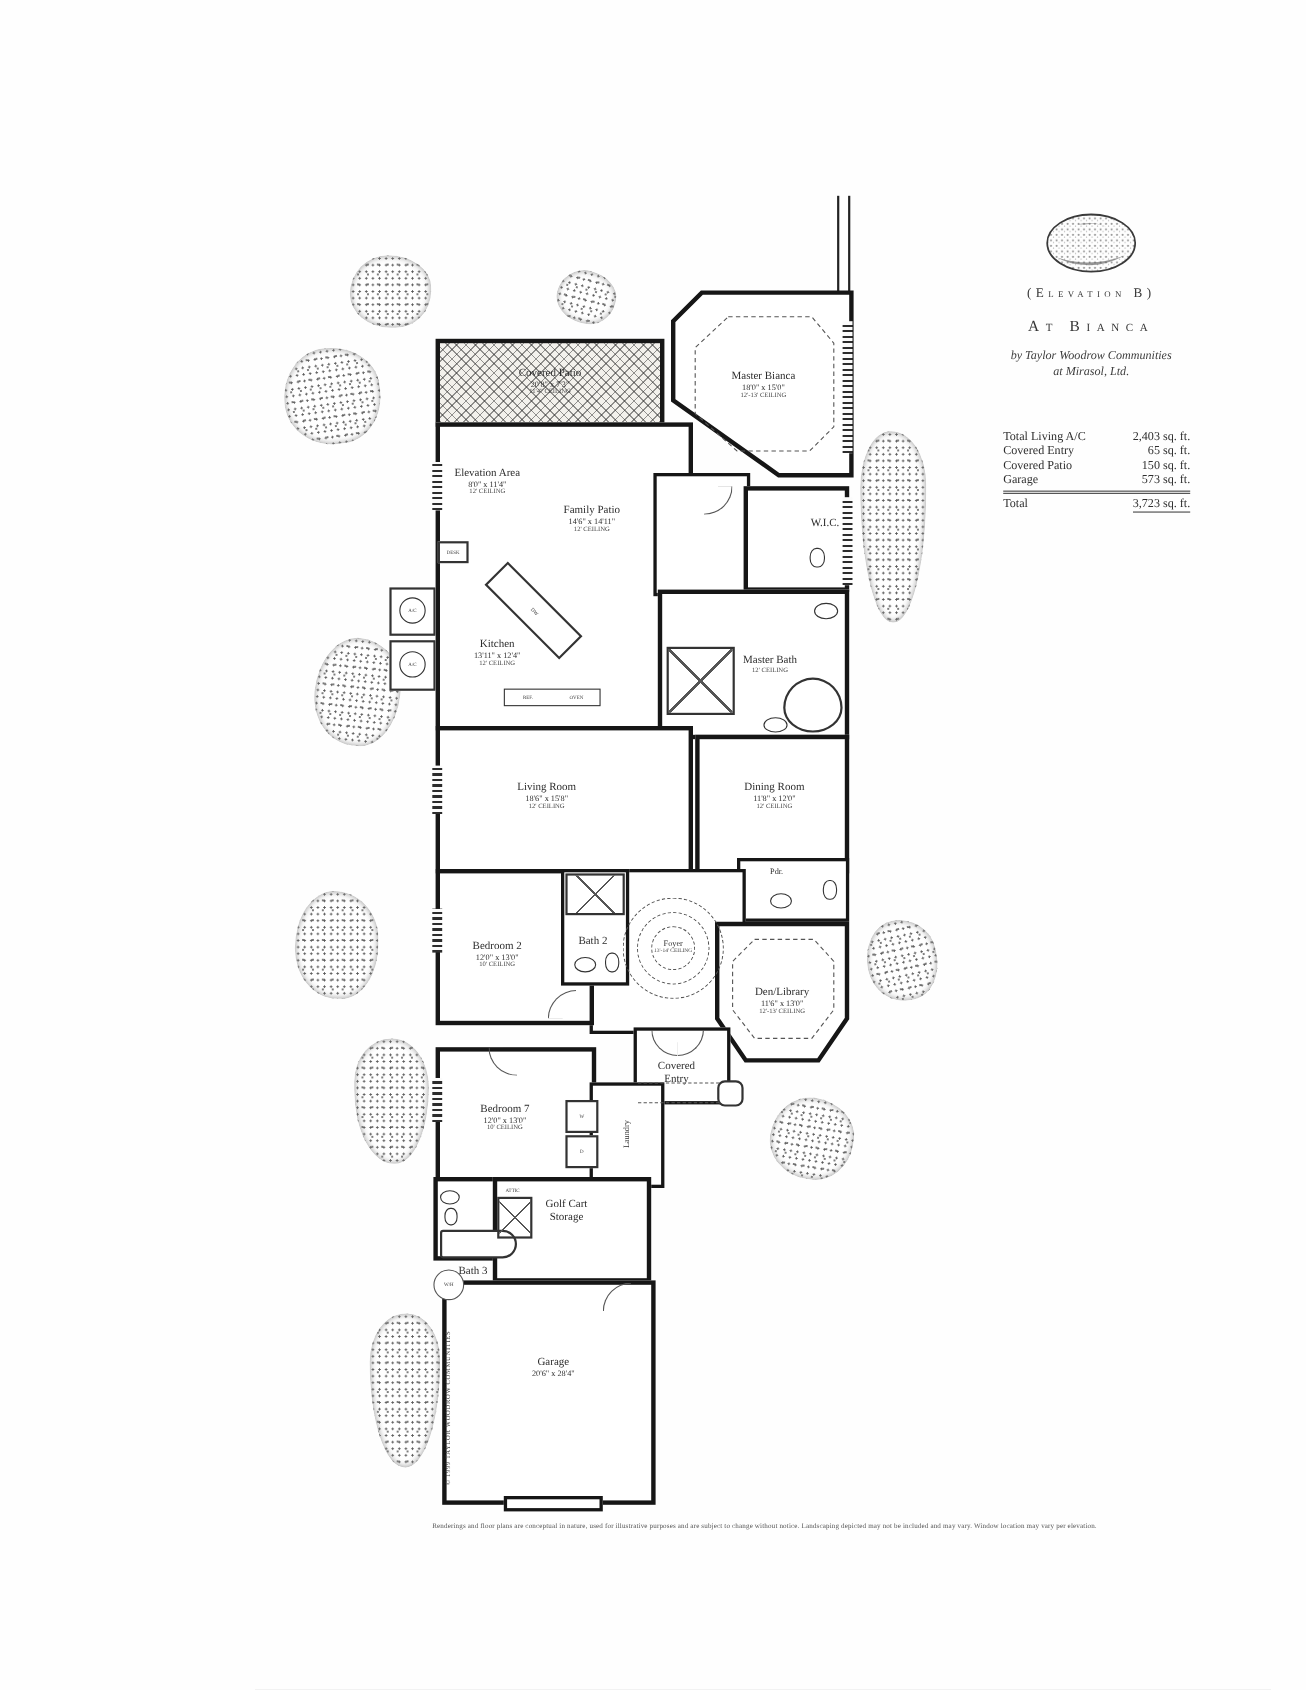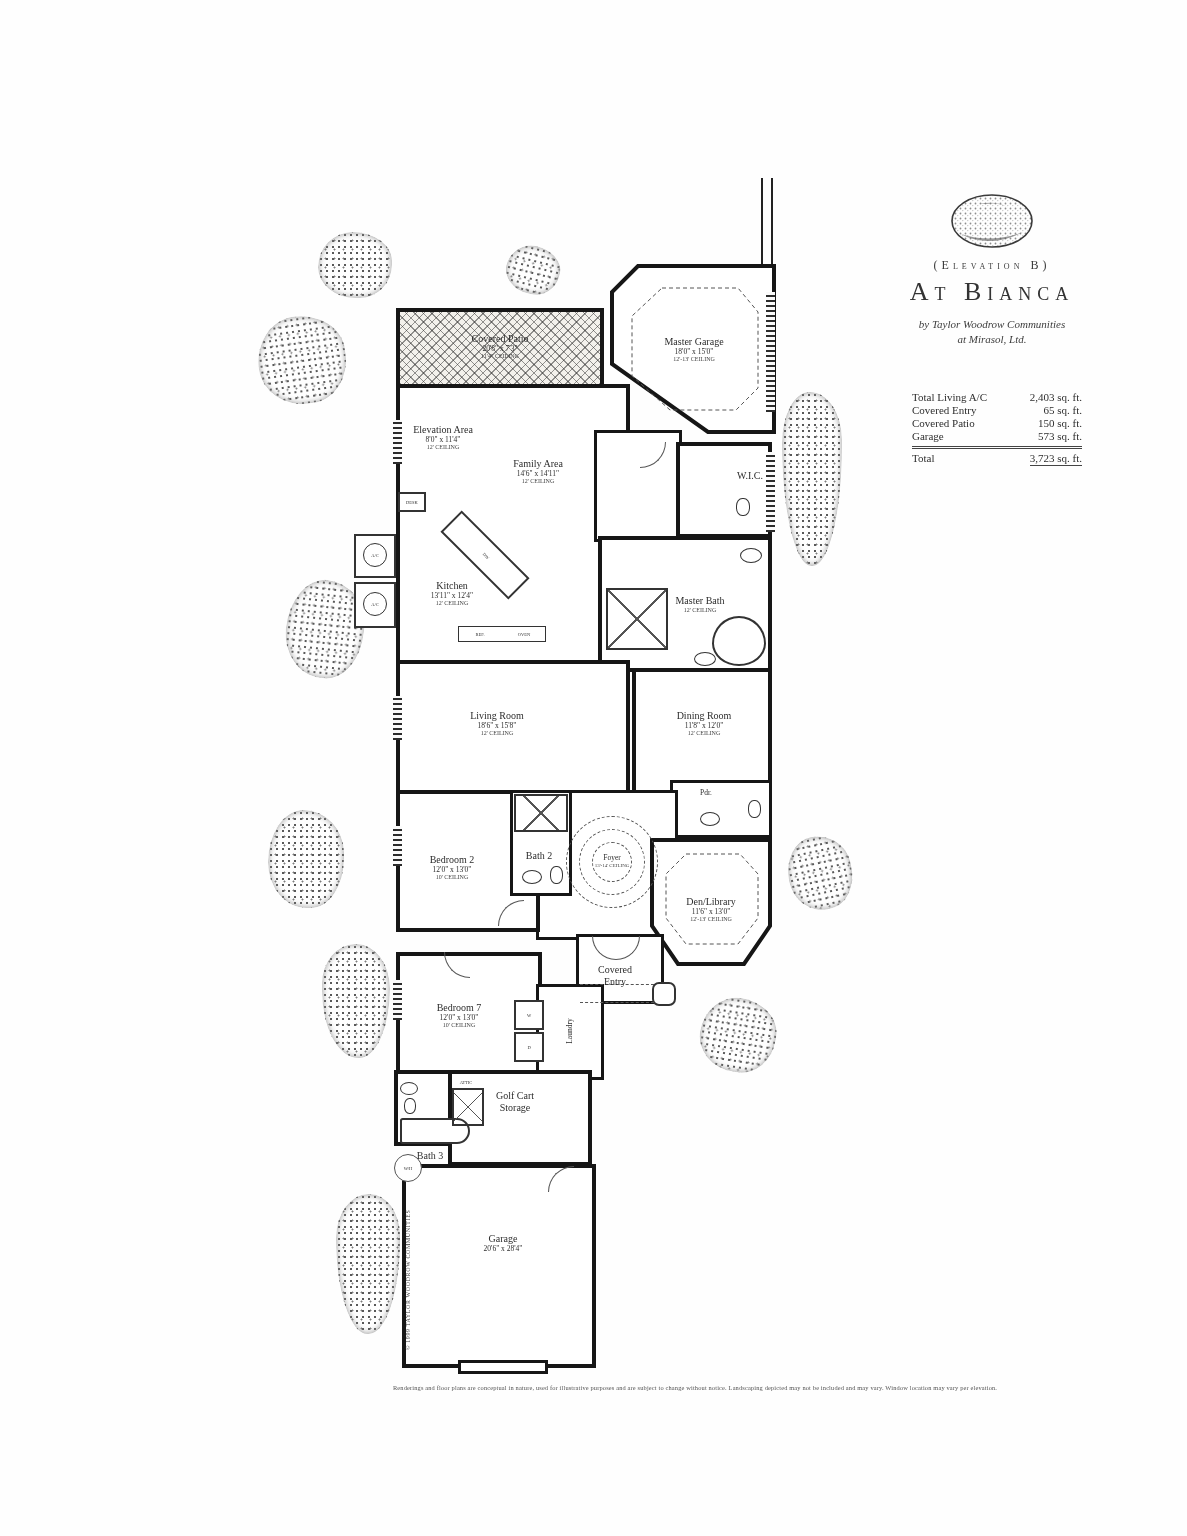--- a/index.html
+++ b/index.html
@@ -4,21 +4,21 @@
 <style>
   html,body{margin:0;padding:0;background:#e8e8e8;}
   #page{position:relative;width:1187px;height:1536px;background:#fefefe;margin:0 auto;
         font-family:"Liberation Serif", serif;color:#222;overflow:hidden;}
 
   
   .brand{position:absolute;left:822px;top:192px;width:340px;text-align:center;}
   .brand .logo{display:inline-block;margin-bottom:2px;}
   .brand .bname{font-variant:small-caps;font-size:37px;letter-spacing:7px;color:#2b2b2b;line-height:1.05;}
   .brand .belev{font-variant:small-caps;font-size:12px;letter-spacing:4px;color:#3a3a3a;margin-top:2px;}
-  .brand .bcomm{font-variant:small-caps;font-size:26px;letter-spacing:6px;color:#333;margin-top:4px;}
+  .brand .bcomm{font-variant:small-caps;font-size:14px;letter-spacing:6px;color:#333;margin-top:16px;}
   .brand .bby{font-style:italic;font-size:11px;color:#3d3d3d;margin-top:10px;line-height:1.35;}
 
   
   .areas{position:absolute;left:912px;top:391px;width:170px;font-size:11px;color:#2e2e2e;}
   .arow{display:flex;justify-content:space-between;line-height:13px;}
   .arow .v{text-align:right;}
   .asep{border-top:3px double #444;margin:3px 0 2px 0;}
   .atotal{display:flex;justify-content:space-between;line-height:14px;}
   .atotal .v{border-bottom:1px solid #444;}
 
@@ -181,31 +181,31 @@
     <div class="arc bl" style="left:444px;top:952px;width:26px;height:26px;"></div>
     <div class="arc br" style="left:640px;top:442px;width:26px;height:26px;"></div>
     <div class="arc tl" style="left:548px;top:1166px;width:26px;height:26px;"></div>
 
     <div class="label" style="left:500px;top:347px;">
       <div class="rname">Covered Patio</div>
       <div class="rdim">20'8" x 7'3"</div>
       <div class="rceil">11'4" CEILING</div>
     </div>
     <div class="label" style="left:694px;top:350px;">
-      <div class="rname">Master Garage</div>
+      <div class="rname">Master Bianca</div>
       <div class="rdim">18'0" x 15'0"</div>
       <div class="rceil">12'-13' CEILING</div>
     </div>
     <div class="label" style="left:443px;top:438px;width:64px;">
       <div class="rname">Elevation Area</div>
       <div class="rdim">8'0" x 11'4"</div>
       <div class="rceil">12' CEILING</div>
     </div>
     <div class="label" style="left:538px;top:472px;">
-      <div class="rname">Family Area</div>
+      <div class="rname">Family Patio</div>
       <div class="rdim">14'6" x 14'11"</div>
       <div class="rceil">12' CEILING</div>
     </div>
     <div class="label" style="left:750px;top:476px;">
       <div class="rname">W.I.C.</div>
     </div>
     <div class="label" style="left:452px;top:594px;">
       <div class="rname">Kitchen</div>
       <div class="rdim">13'11" x 12'4"</div>
       <div class="rceil">12' CEILING</div>

